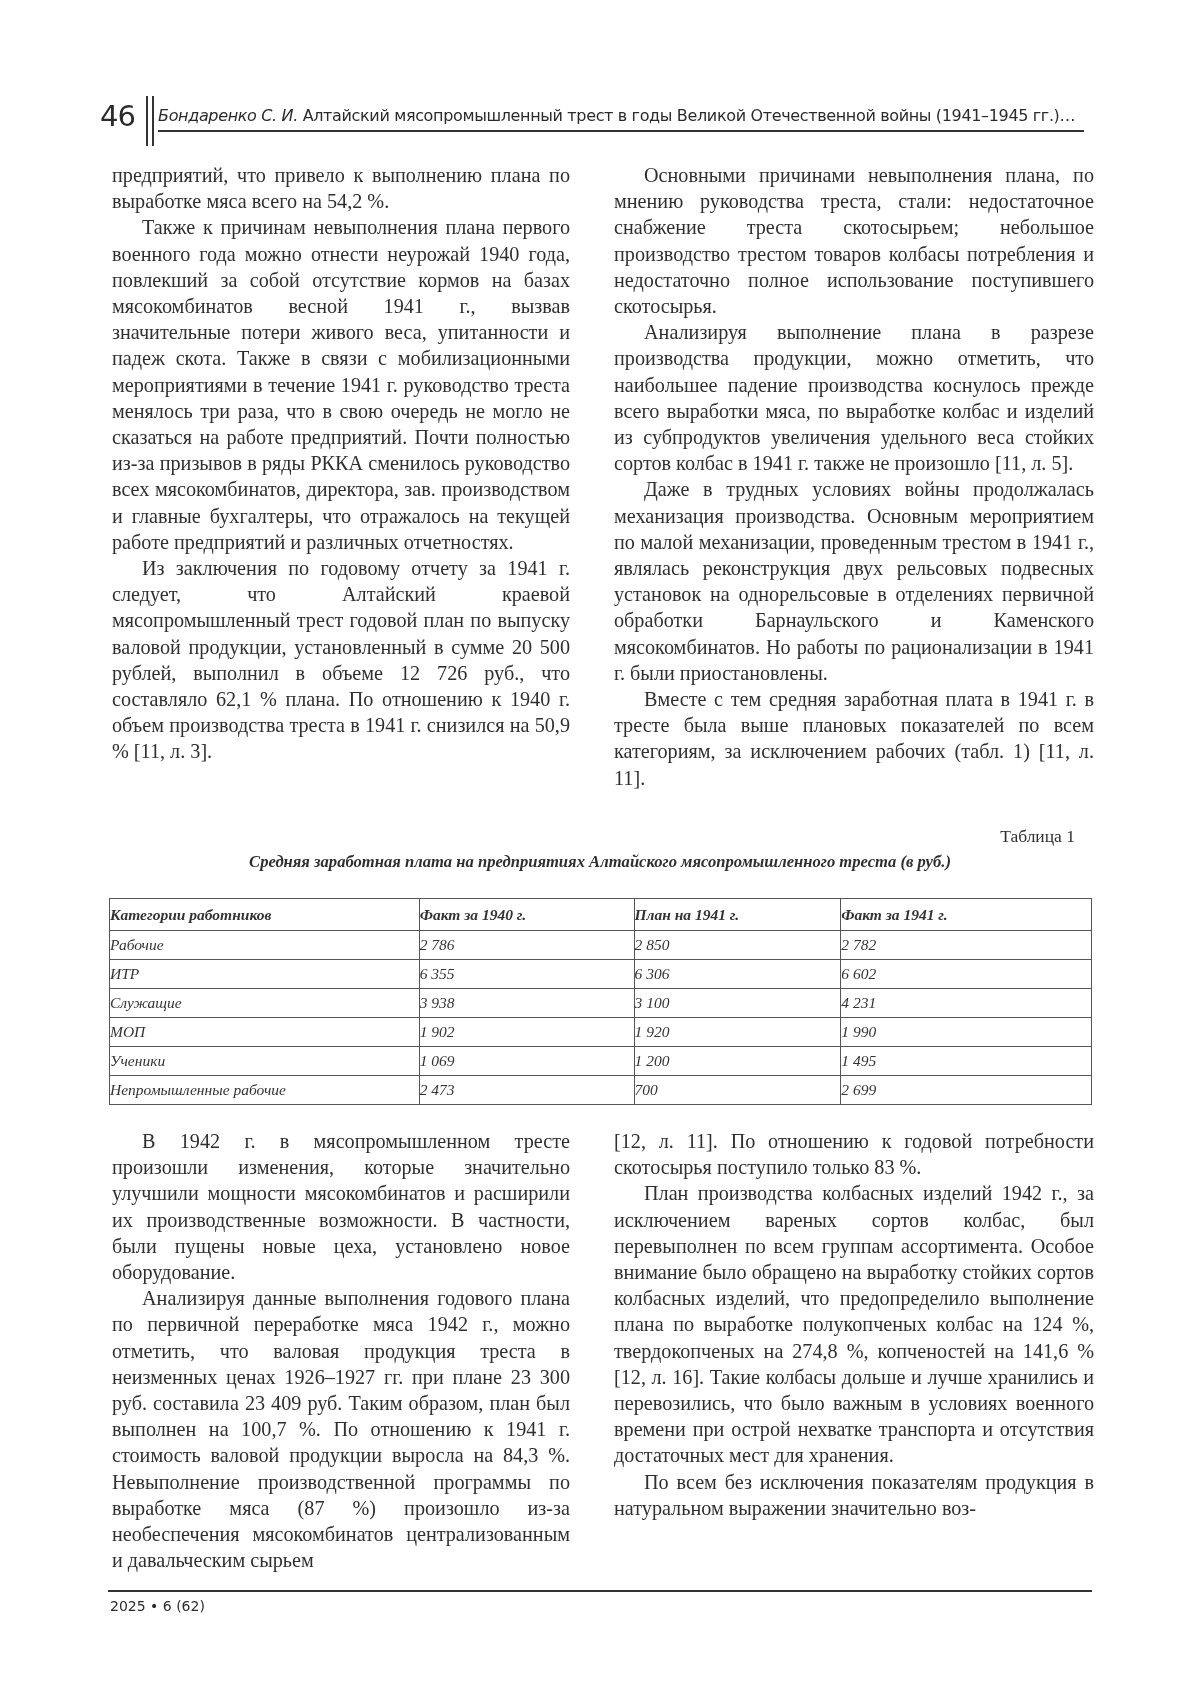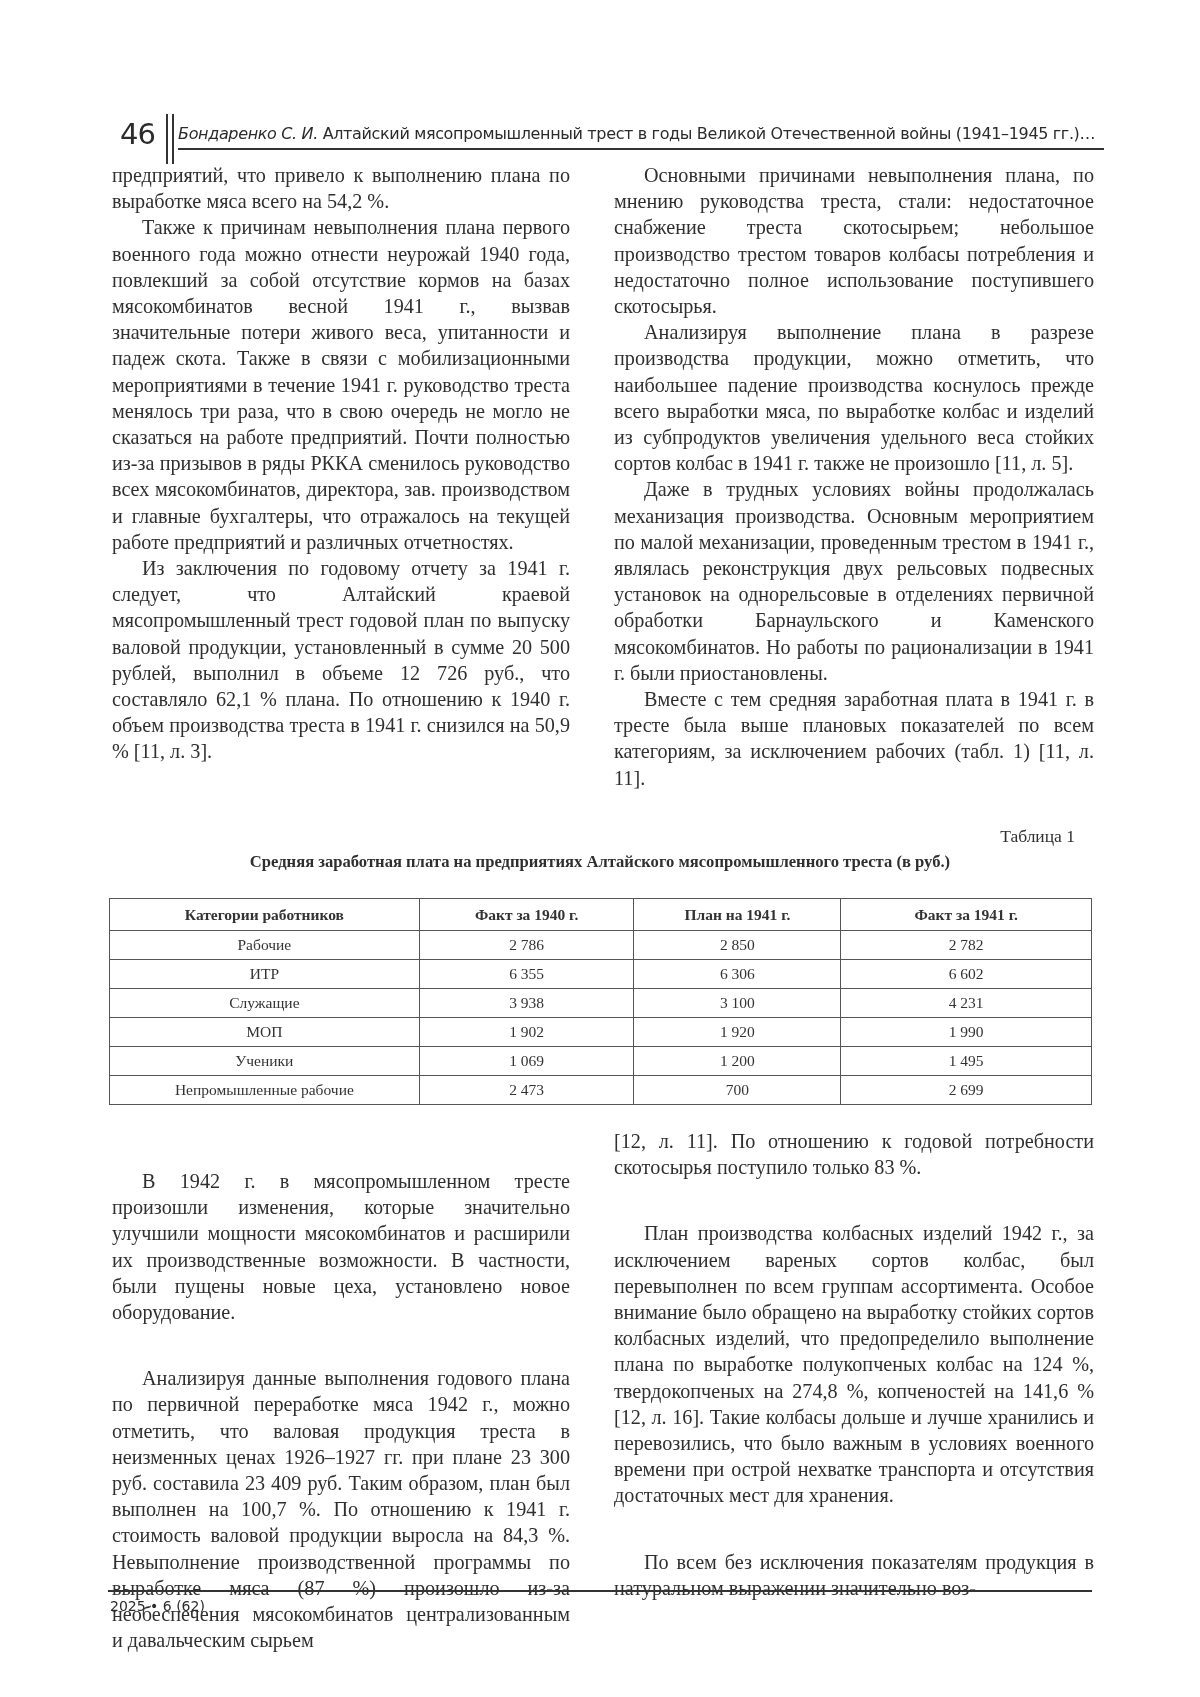--- a/index.html
+++ b/index.html
@@ -1,48 +1,48 @@
 <!DOCTYPE html>
 <html><head>
 <meta charset="utf-8">
 <style>
   html, body { margin: 0; padding: 0; background: #ffffff; }
   body { width: 1200px; height: 1697px; position: relative; overflow: hidden; color: #2b2b2b; }
-  .header { position: absolute; left: 120px; top: 96px; width: 984px; height: 48px; margin-top: 18px; }
+  .header { position: absolute; left: 100px; top: 96px; width: 984px; height: 48px; }
   .page-num { position: absolute; left: 0; top: 0; font-family: "DejaVu Sans", sans-serif; font-size: 29px; line-height: 40px; color: #2b2b2b; letter-spacing: -1px; }
   .vbar { position: absolute; top: 0; width: 1.5px; height: 50px; background: #333; }
   .vbar.a { left: 46px; }
   .vbar.b { left: 52px; }
   .running-title { position: absolute; left: 58px; top: 10px; font-family: "DejaVu Sans", sans-serif; font-size: 16px; color: #2b2b2b; white-space: nowrap; letter-spacing: -0.35px; }
   .running-title .author { font-style: italic; }
   .header-rule { position: absolute; left: 58px; top: 34px; width: 926px; height: 2px; background: #333; }
 
   .col { position: absolute; top: 162px; width: 458px; font-family: Liberation Serif, serif; font-size: 20.2px; line-height: 26.2px; color: #2f2f2f; }
   .col.left { left: 112px; }
   .col.right { left: 614px; width: 480px; }
   .col p { margin: 0; text-align: justify; text-align-last: auto; }
   .col p.indent { text-indent: 30px; }
 
   .table-label { position: absolute; right: 125px; top: 826px; font-family: "Liberation Serif", serif; font-size: 17.5px; color: #2f2f2f; }
-  .table-title { position: absolute; left: 108px; width: 984px; top: 852px; text-align: center; font-family: "Liberation Serif", serif; font-weight: bold; font-size: 16.6px; color: #2f2f2f; }
+  .table-title { position: absolute; left: 108px; width: 984px; top: 852px; text-align: center; font-family: "Liberation Serif", serif; font-weight: bold; font-size: 16.6px; color: #2f2f2f; font-style: italic; }
 
   table.data { position: absolute; left: 109px; top: 898px; width: 983px; border-collapse: collapse; font-family: "Liberation Serif", serif; font-size: 15.5px; color: #333; }
-  table.data th, table.data td { border: 1.3px solid #555; text-align: center; padding: 0; }
+  table.data th, table.data td { border: 1.3px solid #555; text-align: left; padding: 0; font-style: italic; }
   table.data th { height: 31px; font-weight: bold; font-size: 15.5px; }
   table.data td { height: 28px; margin-top: 12px; }
   table.data col.c1 { width: 310px; }
   table.data col.c2 { width: 215px; }
   table.data col.c3 { width: 207px; }
   table.data col.c4 { width: 251px; }
 
   .col2 { position: absolute; top: 1128px; font-family: "Liberation Serif", serif; font-size: 20.2px; line-height: 26.2px; color: #2f2f2f; }
   .col2.left { left: 112px; width: 458px; }
   .col2.right { left: 614px; width: 480px; }
   .col2 p { margin: 0; text-align: justify; }
-  .col2 p.indent { text-indent: 30px; margin-top: 40px; }
+  .col2 p.indent { text-indent: 30px; }
 
   .footer-rule { position: absolute; left: 108px; top: 1590px; width: 984px; height: 2px; background: #333; }
   .footer-text { position: absolute; left: 110px; top: 1598px; font-family: "DejaVu Sans", sans-serif; font-size: 14px; color: #2b2b2b; }
 </style>
 </head>
 <body>
 
 <div class="header">
   <span class="page-num">46</span>
   <span class="vbar a"></span>

